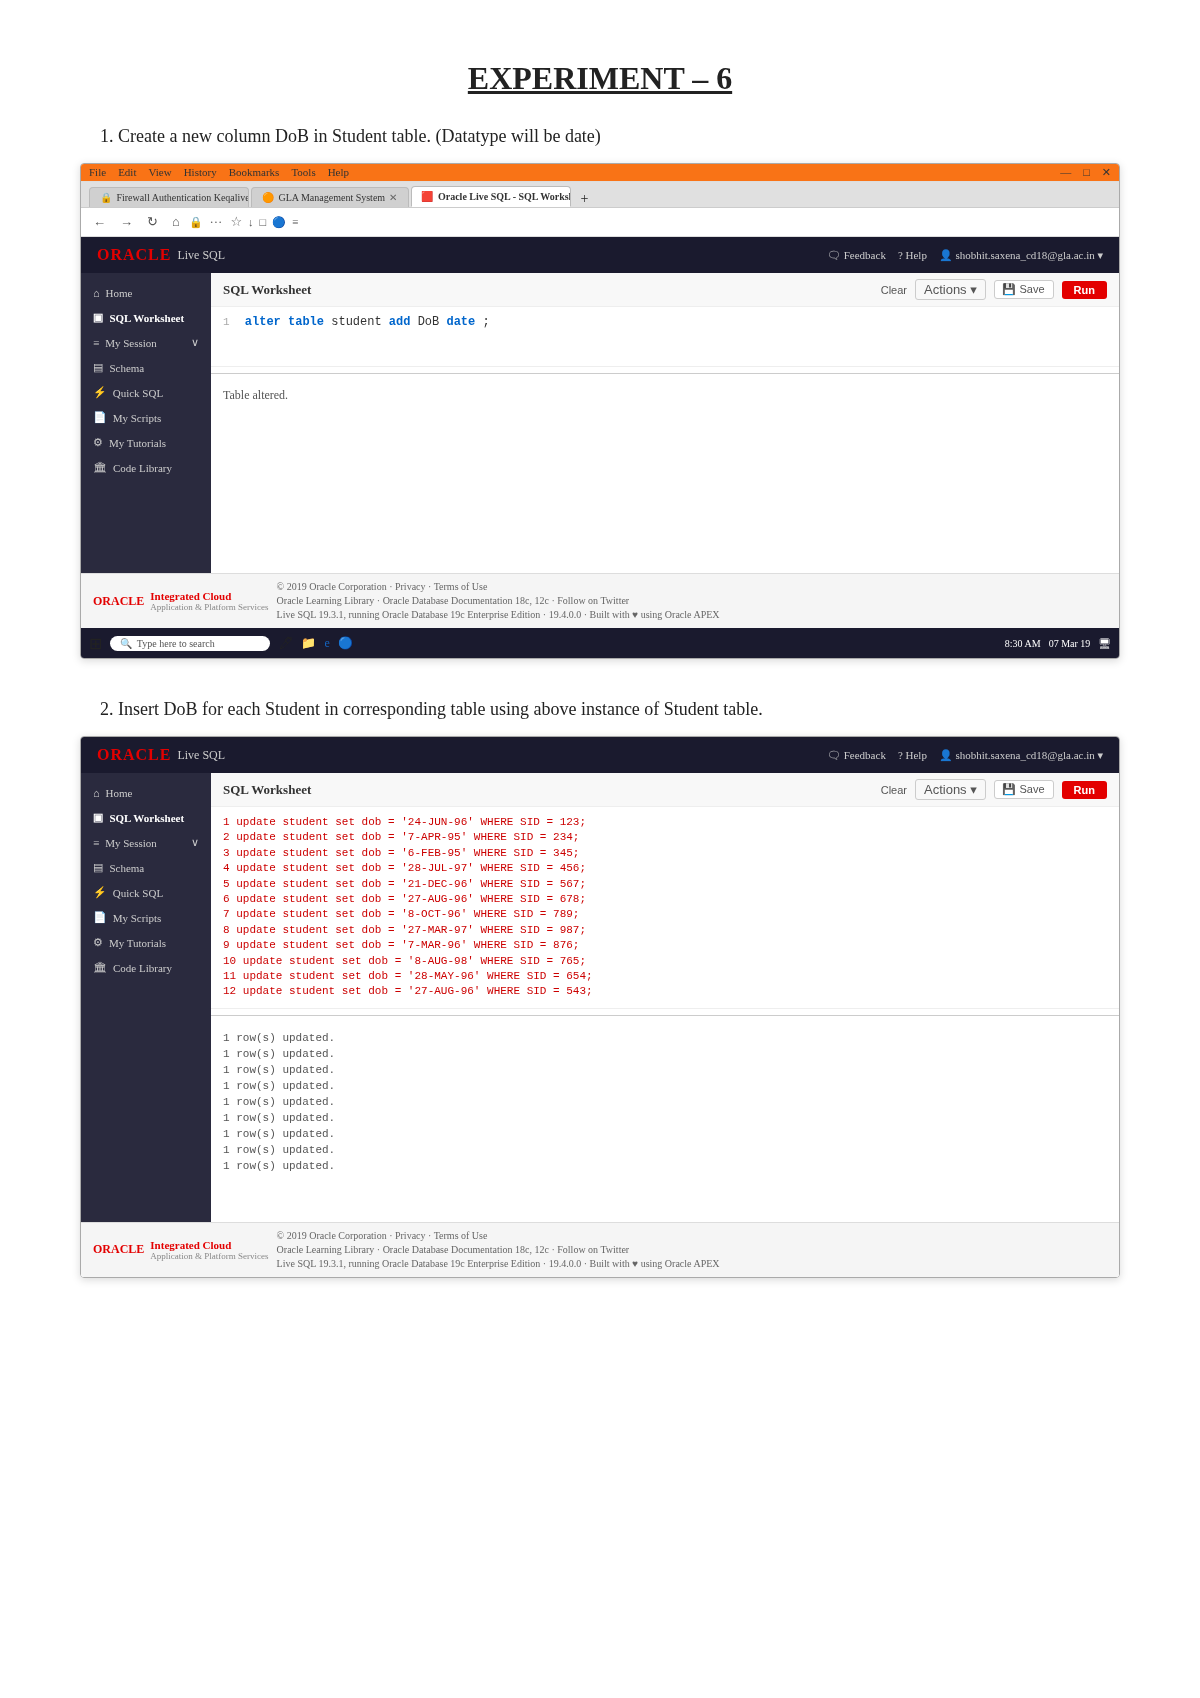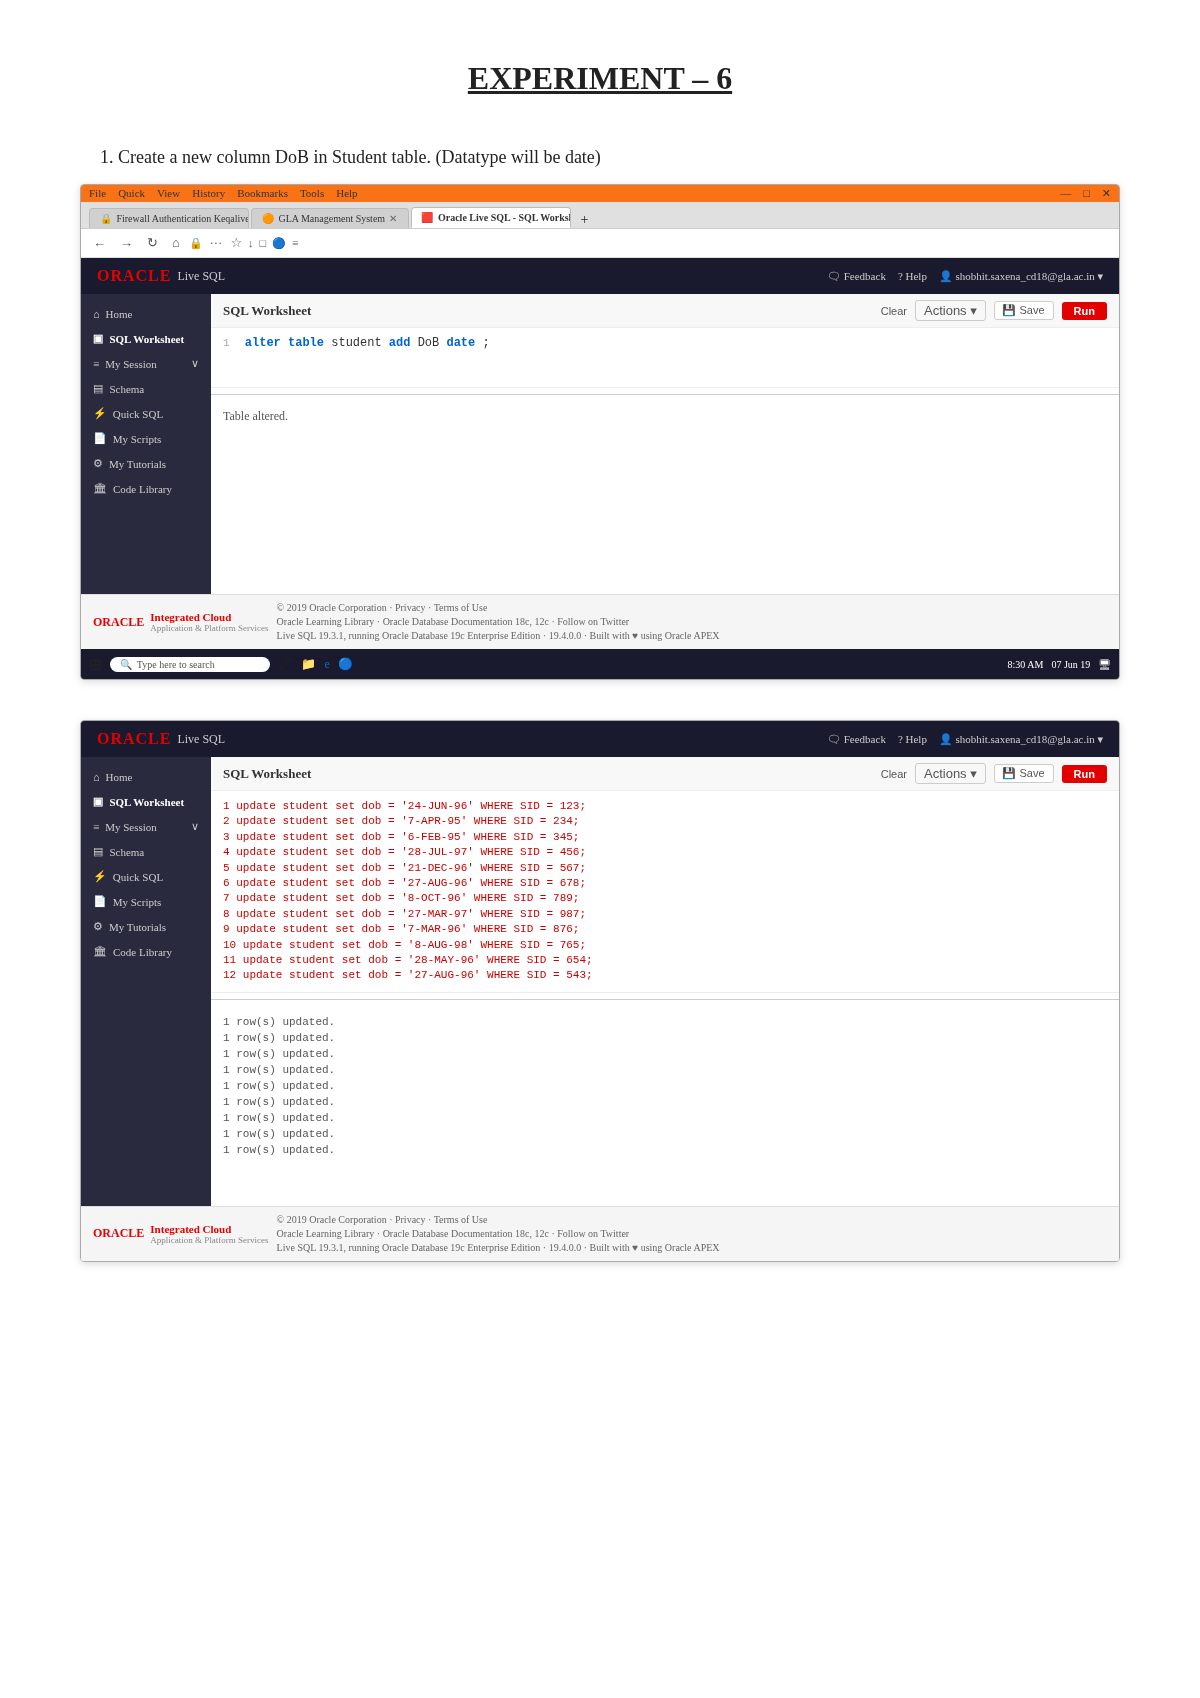--- a/index.html
+++ b/index.html
@@ -10,21 +10,21 @@
       width: 1200px;
       min-height: 1698px;
       padding: 40px 80px;
     }
 
     .page-title {
       text-align: center;
       font-size: 32px;
       font-weight: bold;
       text-decoration: underline;
-      margin-bottom: 50px;
+      margin-bottom: 29px;
       margin-top: 20px;
       font-family: 'Times New Roman', Times, serif;
     }
 
     .section {
       margin-bottom: 27px;
     }
 
     .section-header {
       font-size: 18px;
@@ -406,21 +406,21 @@
 
 <h1 class="page-title">EXPERIMENT – 6</h1>
 
 <div class="section">
   <p class="section-header">1.  Create a new column DoB in Student table. (Datatype will be date)</p>
 
   <div class="browser-window">
 
     <div class="browser-menu-bar">
       <span>File</span>
-      <span>Quick</span>
+      <span>Edit</span>
       <span>View</span>
       <span>History</span>
       <span>Bookmarks</span>
       <span>Tools</span>
       <span>Help</span>
       <span style="flex:1"></span>
       <span>—</span>
       <span>□</span>
       <span>✕</span>
     </div>
@@ -569,29 +569,30 @@
           <span>🔍</span>
           <span style="font-size:10px;color:#555;">Type here to search</span>
         </div>
         <span style="font-size:12px;">🖊</span>
         <span style="font-size:12px;">📁</span>
         <span style="font-size:12px;color:#1565c0;">e</span>
         <span style="font-size:12px;">🔵</span>
       </div>
       <div class="taskbar-right">
         <span>8:30 AM</span>
-        <span>07 Jun 19</span>
+        <span>07 Mar 19</span>
         <span>🖥</span>
       </div>
     </div>
 
   </div>
 </div>
 
 <div class="section" style="margin-top:40px;">
+  <p class="section-header">2.  Insert DoB for each Student in corresponding table using above instance of Student table.</p>
 
   <div class="browser-window">
 
     <div class="oracle-app">
 
       <div class="oracle-header">
         <div class="oracle-logo">
           <span class="oracle-logo-text">ORACLE</span>
           <span class="oracle-live-sql">Live SQL</span>
         </div>

